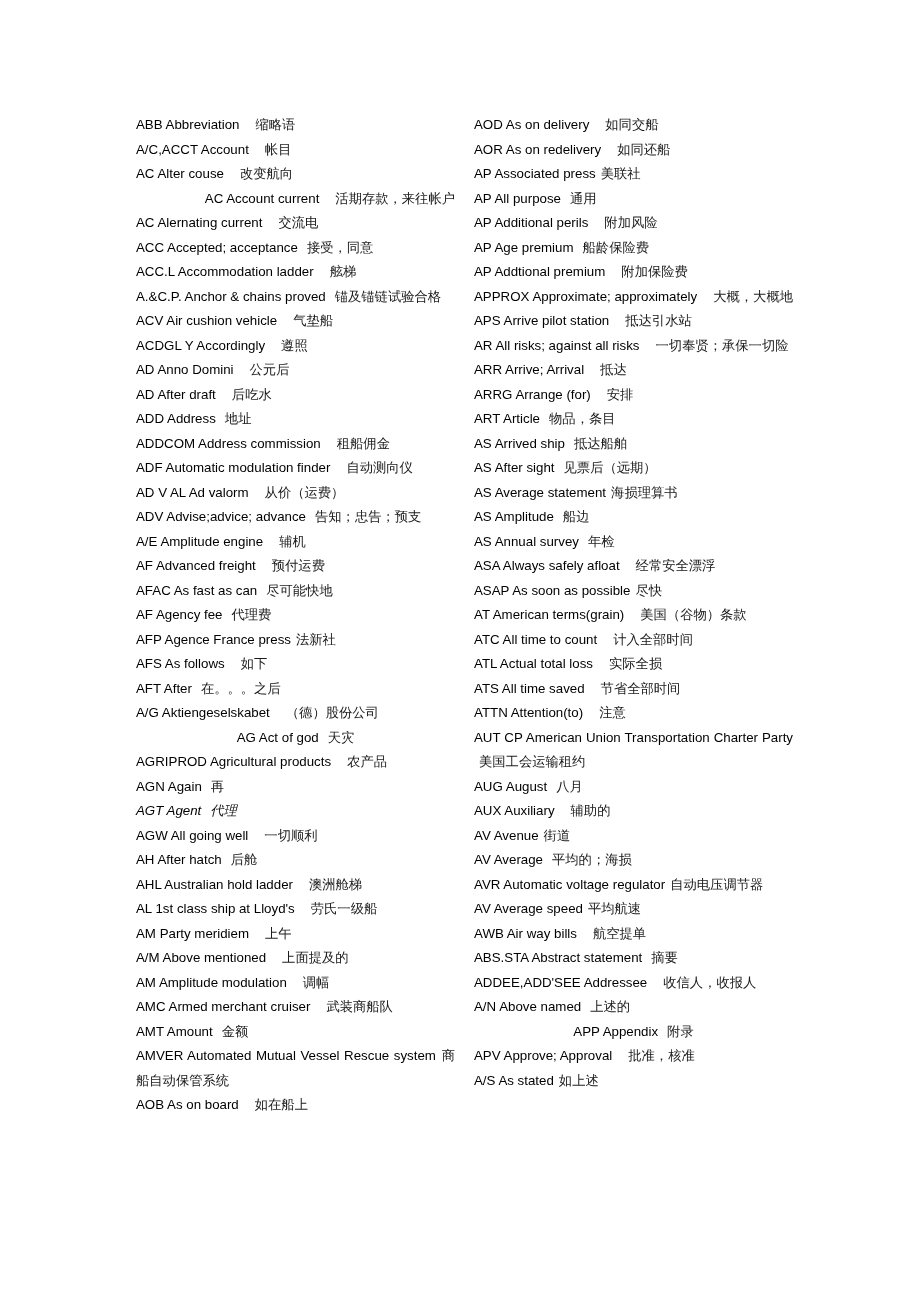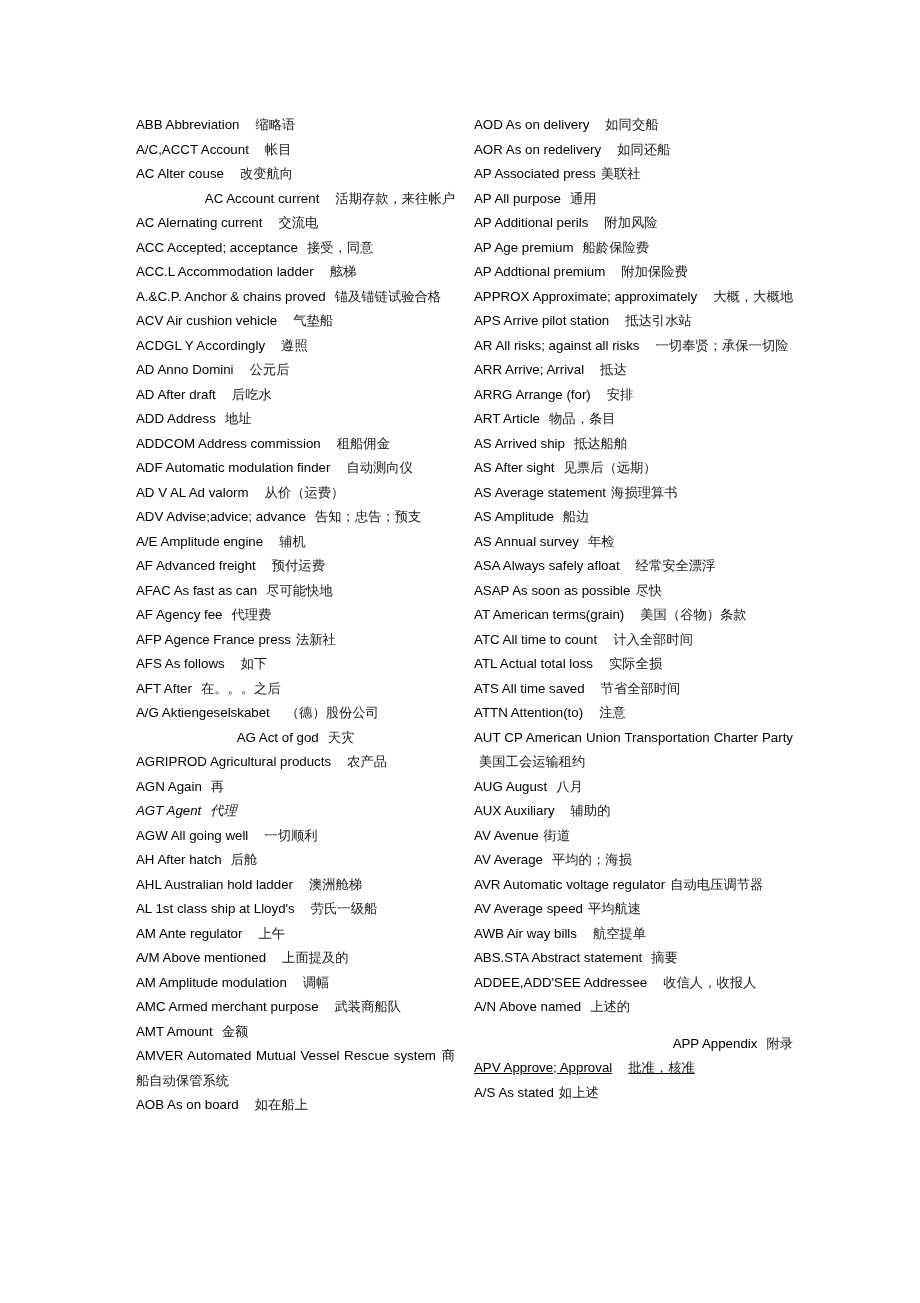--- a/index.html
+++ b/index.html
@@ -99,24 +99,24 @@
         <p class="entry" style="text-align: left;"><span class="term">AFT After</span><span class="sep" style="width: 9px;">&nbsp;</span><span class="gloss">在。。。之后</span></p>
         <p class="entry" style="text-align: left;"><span class="term">A/G Aktiengeselskabet</span><span class="sep" style="width: 16px;">&nbsp;</span><span class="gloss">（德）股份公司</span></p>
         <p class="entry" style="text-align: center;"><span class="term">AG Act of god</span><span class="sep" style="width: 9px;">&nbsp;</span><span class="gloss">天灾</span></p>
         <p class="entry" style="text-align: left;"><span class="term">AGRIPROD Agricultural products</span><span class="sep" style="width: 16px;">&nbsp;</span><span class="gloss">农产品</span></p>
         <p class="entry" style="text-align: left;"><span class="term">AGN Again</span><span class="sep" style="width: 9px;">&nbsp;</span><span class="gloss">再</span></p>
         <p class="entry" style="text-align: left; font-style: italic;"><span class="term">AGT Agent</span><span class="sep" style="width: 9px;">&nbsp;</span><span class="gloss">代理</span></p>
         <p class="entry" style="text-align: left;"><span class="term">AGW All going well</span><span class="sep" style="width: 16px;">&nbsp;</span><span class="gloss">一切顺利</span></p>
         <p class="entry" style="text-align: left;"><span class="term">AH After hatch</span><span class="sep" style="width: 9px;">&nbsp;</span><span class="gloss">后舱</span></p>
         <p class="entry" style="text-align: left;"><span class="term">AHL Australian hold ladder</span><span class="sep" style="width: 16px;">&nbsp;</span><span class="gloss">澳洲舱梯</span></p>
         <p class="entry" style="text-align: left;"><span class="term">AL 1st class ship at Lloyd's</span><span class="sep" style="width: 16px;">&nbsp;</span><span class="gloss">劳氏一级船</span></p>
-        <p class="entry" style="text-align: left;"><span class="term">AM Ante regulator</span><span class="sep" style="width: 16px;">&nbsp;</span><span class="gloss">上午</span></p>
+        <p class="entry" style="text-align: left;"><span class="term">AM Party meridiem</span><span class="sep" style="width: 16px;">&nbsp;</span><span class="gloss">上午</span></p>
         <p class="entry" style="text-align: left;"><span class="term">A/M Above mentioned</span><span class="sep" style="width: 16px;">&nbsp;</span><span class="gloss">上面提及的</span></p>
         <p class="entry" style="text-align: left;"><span class="term">AM Amplitude modulation</span><span class="sep" style="width: 16px;">&nbsp;</span><span class="gloss">调幅</span></p>
-        <p class="entry" style="text-align: left;"><span class="term">AMC Armed merchant purpose</span><span class="sep" style="width: 16px;">&nbsp;</span><span class="gloss">武装商船队</span></p>
+        <p class="entry" style="text-align: left;"><span class="term">AMC Armed merchant cruiser</span><span class="sep" style="width: 16px;">&nbsp;</span><span class="gloss">武装商船队</span></p>
         <p class="entry" style="text-align: left;"><span class="term">AMT Amount</span><span class="sep" style="width: 9px;">&nbsp;</span><span class="gloss">金额</span></p>
         <p class="entry"><span class="term">AMVER   Automated   Mutual   Vessel Rescue system</span><span class="sep" style="width: 5px;">&nbsp;</span><span class="gloss">商船自动保管系统</span></p>
         <p class="entry" style="text-align: left;"><span class="term">AOB As on board</span><span class="sep" style="width: 16px;">&nbsp;</span><span class="gloss">如在船上</span></p>
       </div>
 
     <div class="column" id="col-right">
         <p class="entry" style="text-align: left;"><span class="term">AOD As on delivery</span><span class="sep" style="width: 16px;">&nbsp;</span><span class="gloss">如同交船</span></p>
         <p class="entry" style="text-align: left;"><span class="term">AOR As on redelivery</span><span class="sep" style="width: 16px;">&nbsp;</span><span class="gloss">如同还船</span></p>
         <p class="entry" style="text-align: left;"><span class="term">AP Associated press</span><span class="sep" style="width: 5px;">&nbsp;</span><span class="gloss">美联社</span></p>
         <p class="entry" style="text-align: left;"><span class="term">AP All purpose</span><span class="sep" style="width: 9px;">&nbsp;</span><span class="gloss">通用</span></p>
@@ -145,19 +145,19 @@
         <p class="entry" style="text-align: left;"><span class="term">AUG August</span><span class="sep" style="width: 9px;">&nbsp;</span><span class="gloss">八月</span></p>
         <p class="entry" style="text-align: left;"><span class="term">AUX Auxiliary</span><span class="sep" style="width: 16px;">&nbsp;</span><span class="gloss">辅助的</span></p>
         <p class="entry" style="text-align: left;"><span class="term">AV Avenue</span><span class="sep" style="width: 5px;">&nbsp;</span><span class="gloss">街道</span></p>
         <p class="entry" style="text-align: left;"><span class="term">AV Average</span><span class="sep" style="width: 9px;">&nbsp;</span><span class="gloss">平均的；海损</span></p>
         <p class="entry"><span class="term">AVR  Automatic  voltage  regulator</span><span class="sep" style="width: 5px;">&nbsp;</span><span class="gloss">自动电压调节器</span></p>
         <p class="entry" style="text-align: left;"><span class="term">AV Average speed</span><span class="sep" style="width: 5px;">&nbsp;</span><span class="gloss">平均航速</span></p>
         <p class="entry" style="text-align: left;"><span class="term">AWB Air way bills</span><span class="sep" style="width: 16px;">&nbsp;</span><span class="gloss">航空提单</span></p>
         <p class="entry" style="text-align: left;"><span class="term">ABS.STA Abstract statement</span><span class="sep" style="width: 9px;">&nbsp;</span><span class="gloss">摘要</span></p>
         <p class="entry"><span class="term">ADDEE,ADD'SEE Addressee</span><span class="sep" style="width: 16px;">&nbsp;</span><span class="gloss">收信人，收报人</span></p>
         <p class="entry" style="text-align: left;"><span class="term">A/N Above named</span><span class="sep" style="width: 9px;">&nbsp;</span><span class="gloss">上述的</span></p>
-        <p class="entry" style="text-align: right; margin-top: 12px;"><span class="term">APP Appendix</span><span class="sep" style="width: 9px;">&nbsp;</span><span class="gloss">附录</span></p>
-        <p class="entry" style="text-align: left; text-decoration: underline;"><span class="term">APV Approve; Approval</span><span class="sep" style="width: 16px;">&nbsp;</span><span class="gloss">批准，核准</span></p>
+        <p class="entry" style="text-align: center;"><span class="term">APP Appendix</span><span class="sep" style="width: 9px;">&nbsp;</span><span class="gloss">附录</span></p>
+        <p class="entry" style="text-align: left;"><span class="term">APV Approve; Approval</span><span class="sep" style="width: 16px;">&nbsp;</span><span class="gloss">批准，核准</span></p>
         <p class="entry" style="text-align: left;"><span class="term">A/S As stated</span><span class="sep" style="width: 5px;">&nbsp;</span><span class="gloss">如上述</span></p>
       </div>
 
   </div>
 </div>
 
 </body></html>

